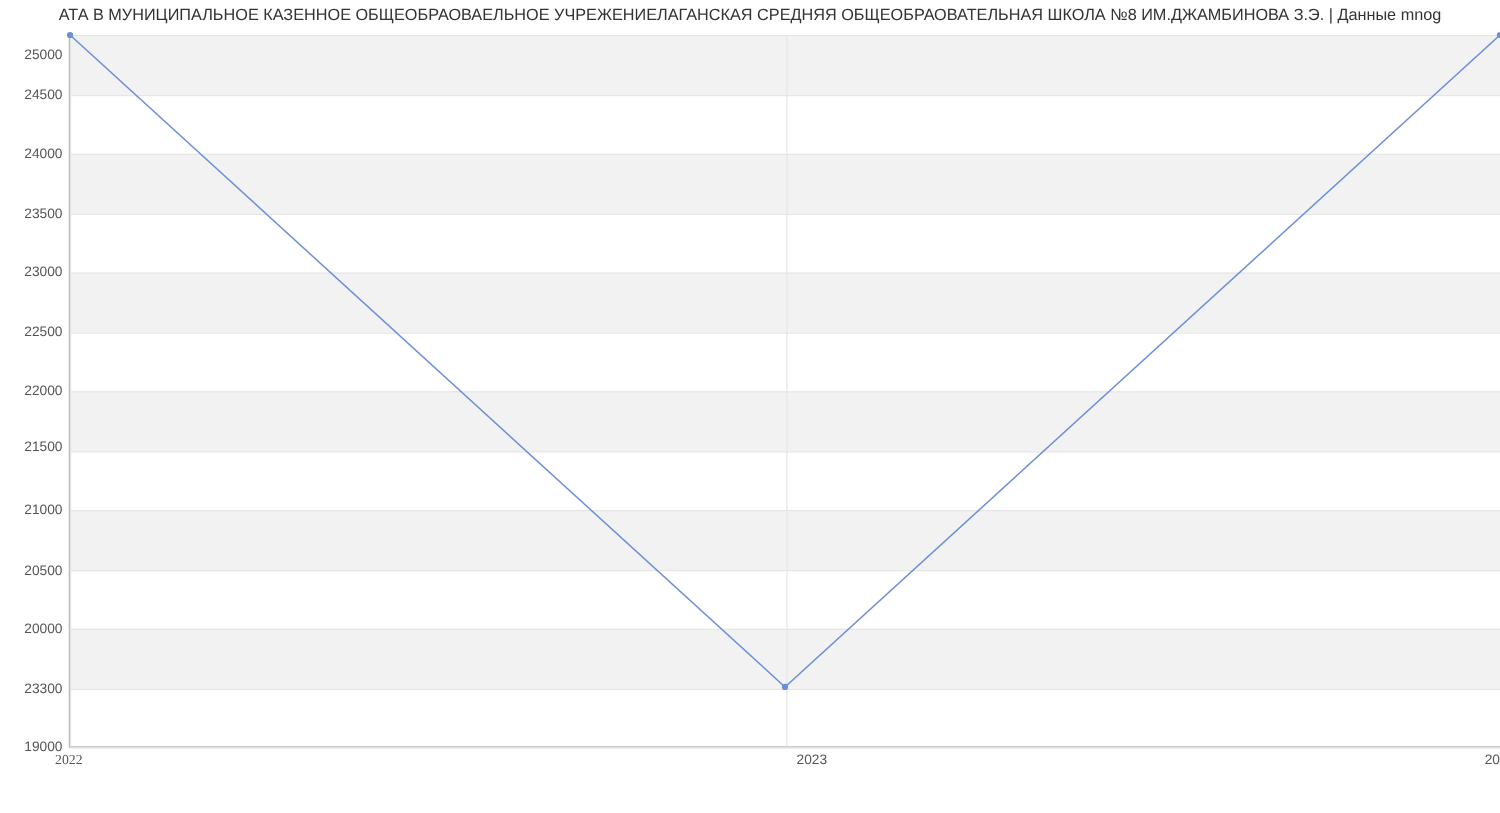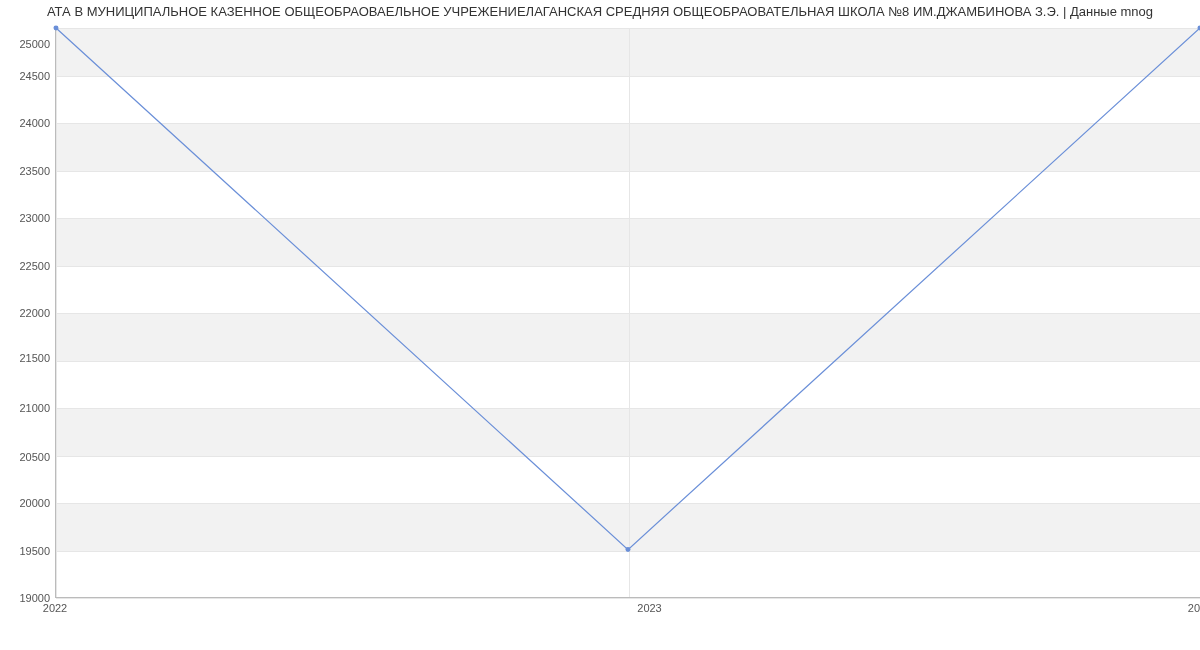--- a/index.html
+++ b/index.html
@@ -43,27 +43,27 @@
     <div class="x-grid" style="left: 572.5px;"></div>
     <svg class="line" viewBox="0 0 1145 570" preserveAspectRatio="none">
   <polyline class="line-path" points="0,0 572.5,522.5 1145,0" style="stroke:#6a8fd8"></polyline>
   <circle class="marker" cx="0" cy="0" r="2.5"></circle>
       <circle class="marker" cx="572.5" cy="522.5" r="2.5"></circle>
       <circle class="marker" cx="1145" cy="0" r="2.5"></circle>
 </svg>
   </div>
 
 <div class="y-tick" style="top: 598px; margin-left: 41px;">19000</div>
-<div class="y-tick" style="top: 550.5px;">19500</div>
+<div class="y-tick" style="top: 550.5px;">23300</div>
 <div class="y-tick" style="top: 503px;">20000</div>
 <div class="y-tick" style="top: 457px;">20500</div>
 <div class="y-tick" style="top: 408px;">21000</div>
 <div class="y-tick" style="top: 358px;">21500</div>
 <div class="y-tick" style="top: 313px;">22000</div>
 <div class="y-tick" style="top: 265.5px;">22500</div>
 <div class="y-tick" style="top: 218px; text-align: right;">23000</div>
 <div class="y-tick" style="top: 170.5px;">23500</div>
 <div class="y-tick" style="top: 123px;">24000</div>
 <div class="y-tick" style="top: 75.5px;">24500</div>
 <div class="y-tick" style="top: 44px;">25000</div>
-<div class="x-tick" style="left: 55px;">2022</div>
+<div class="x-tick" style="left: 55px; font-family: Liberation Serif, serif;">2022</div>
 <div class="x-tick" style="left: 627.5px; margin-left: 22px;">2023</div>
 <div class="x-tick" style="left: 1200px;">2024</div>
 
 </body></html>

